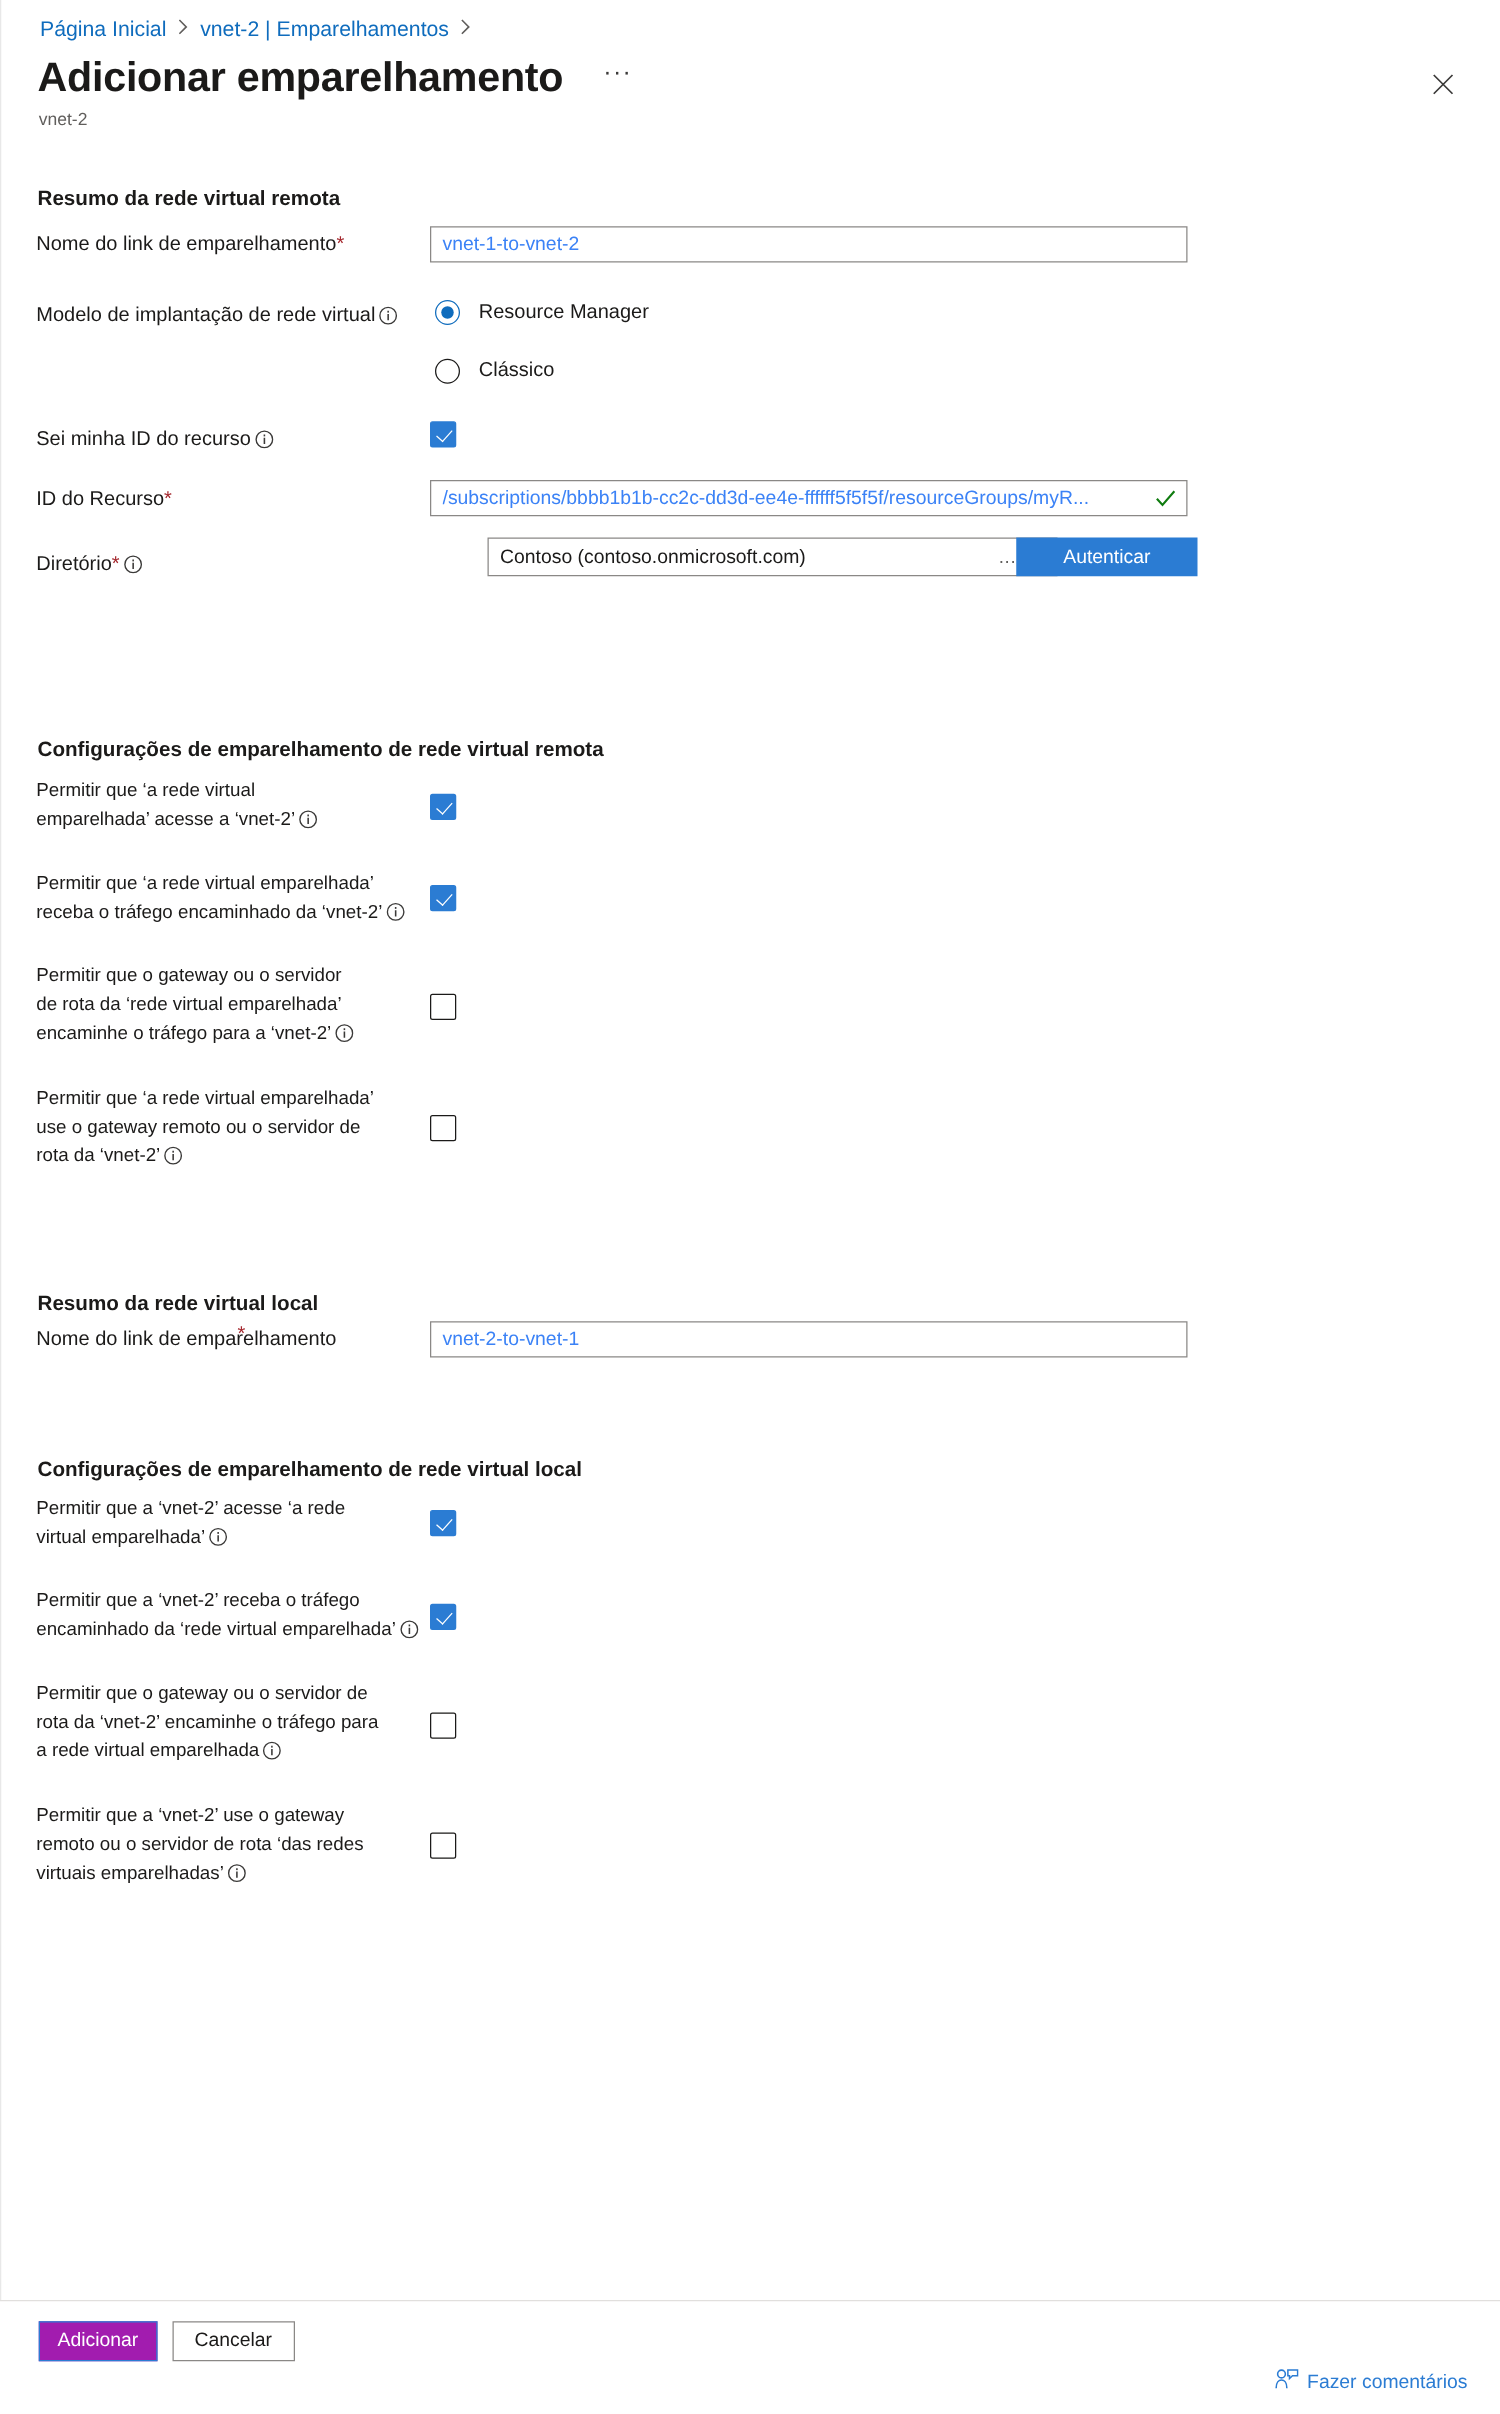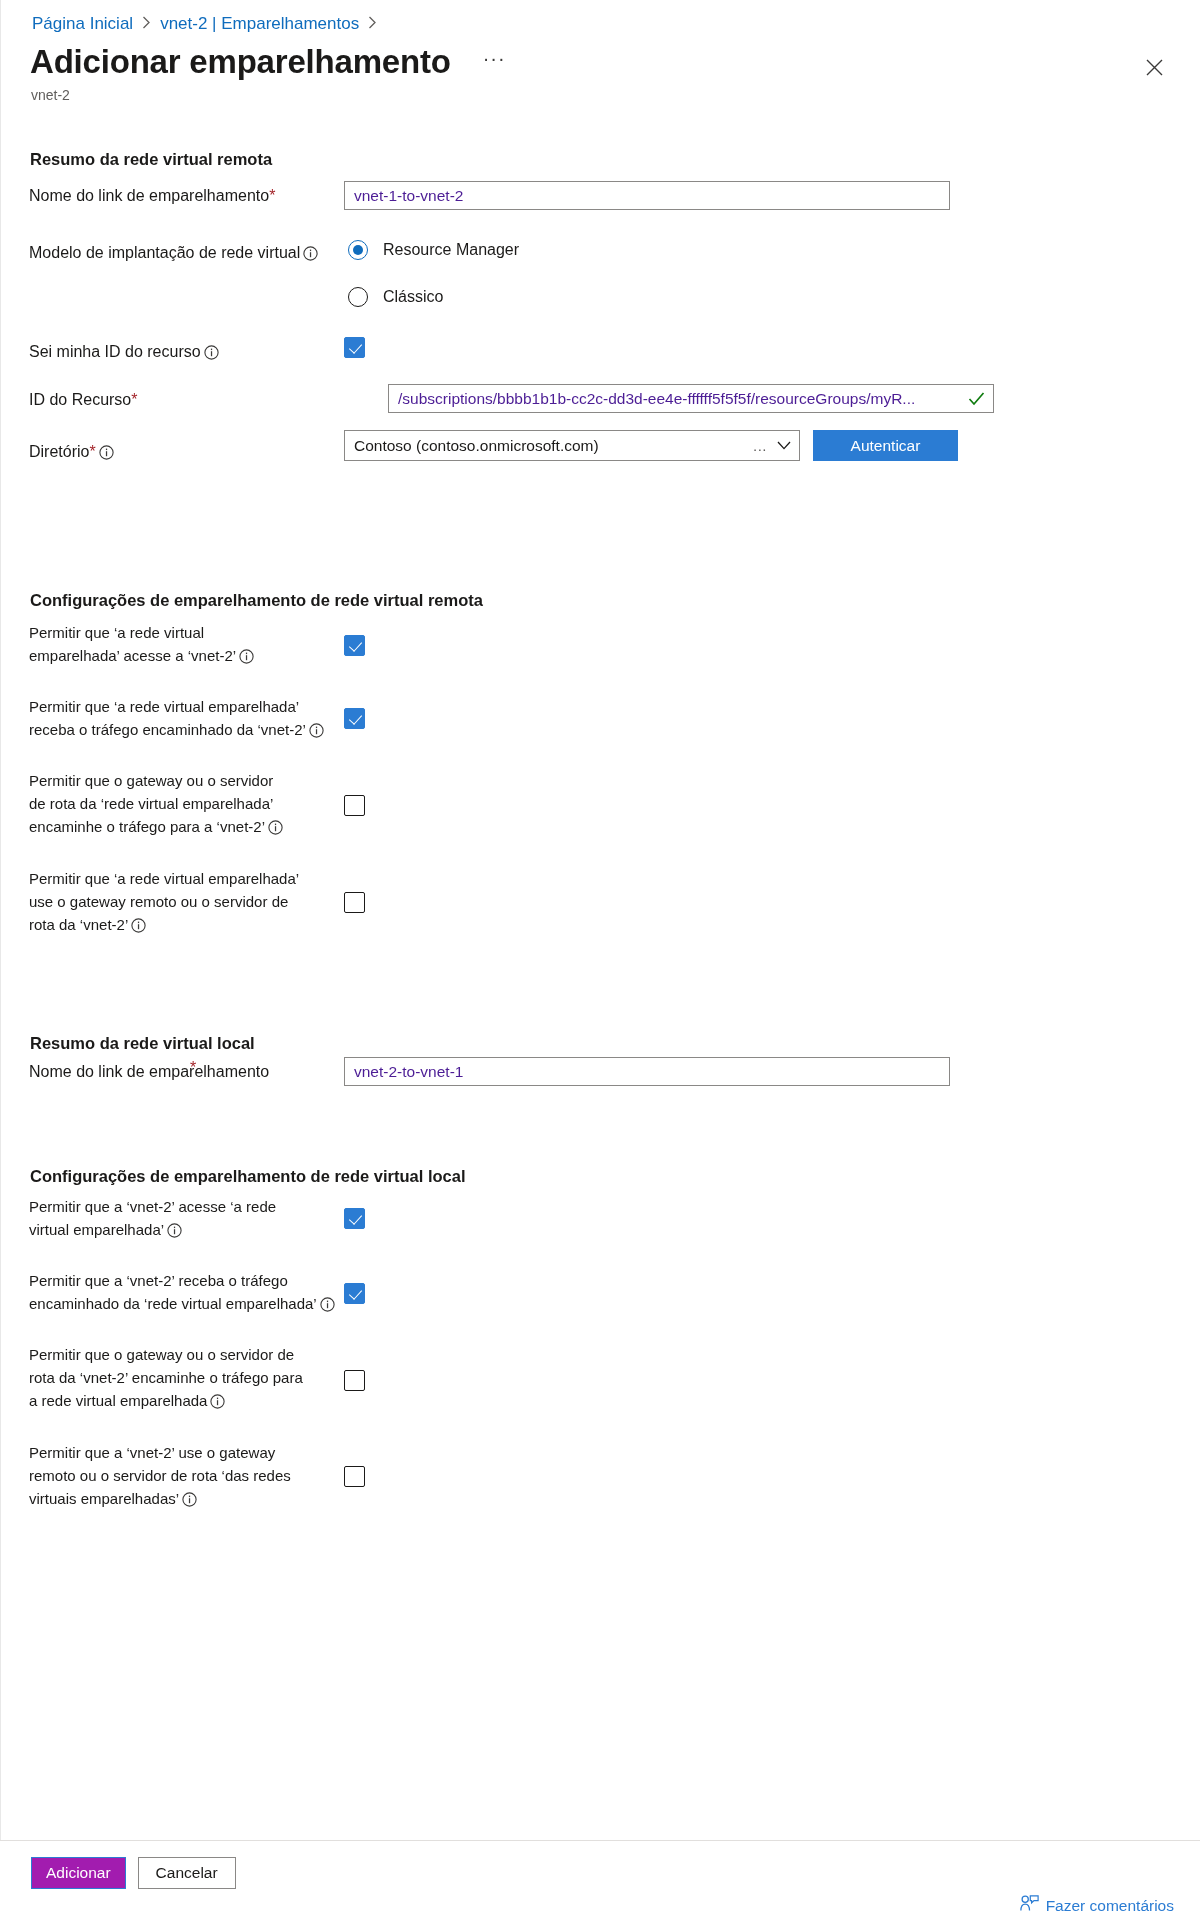--- a/index.html
+++ b/index.html
@@ -123,21 +123,21 @@
 
   
   .txt-input {
     position: absolute;
     height: 29px;
     border: 1px solid #8a8886;
     background: #ffffff;
     font-family: "Liberation Sans", sans-serif;
     font-size: 15.5px;
     line-height: 27px;
-    color: #4c1d95;
+    color: #3b82f6;
     padding: 0 9px;
     outline: none;
     white-space: nowrap;
     overflow: hidden;
     text-overflow: ellipsis;
     display: flex;
     align-items: center;
   }
 
   .valid-check {
@@ -211,20 +211,21 @@
     position: absolute;
     height: 31px;
     border: 1px solid #8a8886;
     background: #fff;
     display: flex;
     align-items: center;
     padding: 0 8px 0 9px;
     font-size: 15.5px;
     color: #1b1a19;
     cursor: pointer;
+    margin-left: 46px;
   }
   .dd-text { flex: 1 1 auto; white-space: nowrap; overflow: hidden; }
   .dd-dots { color: #605e5c; margin-right: 10px; font-size: 15px; letter-spacing: 0.5px;}
   .dd-caret { color: #1b1a19; display: flex; align-items: center; }
 
   .btn-primary {
     position: absolute;
     background: #2b7cd3;
     color: #ffffff;
     border: none;
@@ -363,21 +364,21 @@
           <circle cx="7.5" cy="7.5" r="6.6" fill="none" stroke="#3b3a39" stroke-width="1.1"></circle>
           <rect x="6.9" y="6.2" width="1.25" height="5" fill="#3b3a39"></rect>
           <rect x="6.9" y="3.6" width="1.25" height="1.5" fill="#3b3a39"></rect>
         </svg></span>
   </div>
   <div class="cbx checked" style="left:344px; top:337px;"></div>
 
   <div class="field-label" style="top:388px;">
     <span>ID do Recurso</span><span class="req">*</span>
   </div>
-  <div class="txt-input" style="left:344px; top:384px; width:606px; padding-right:30px;margin-left:44px;">
+  <div class="txt-input" style="left:344px; top:384px; width:606px; padding-right:30px;">
     <span style="overflow:hidden; text-overflow:ellipsis; white-space:nowrap; width:100%;">/subscriptions/bbbb1b1b-cc2c-dd3d-ee4e-ffffff5f5f5f/resourceGroups/myR...</span>
     <span class="valid-check">
       <svg width="17" height="15" viewBox="0 0 17 15">
           <path d="M1.5 7.5 L6 12.5 L15.5 1.5" stroke="#107c10" stroke-width="1.7" fill="none"></path>
         </svg>
     </span>
   </div>
 
   <div class="field-label" style="top:440px;">
     <span>Diretório</span><span class="req">*</span><span class="info-icon"><svg width="15" height="15" viewBox="0 0 15 15">

